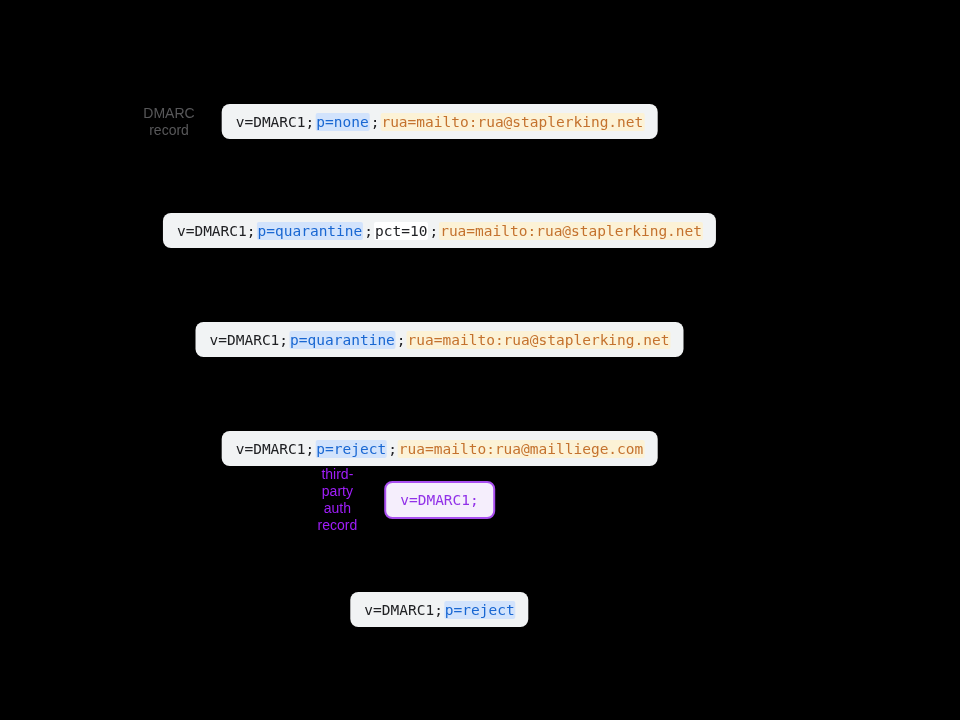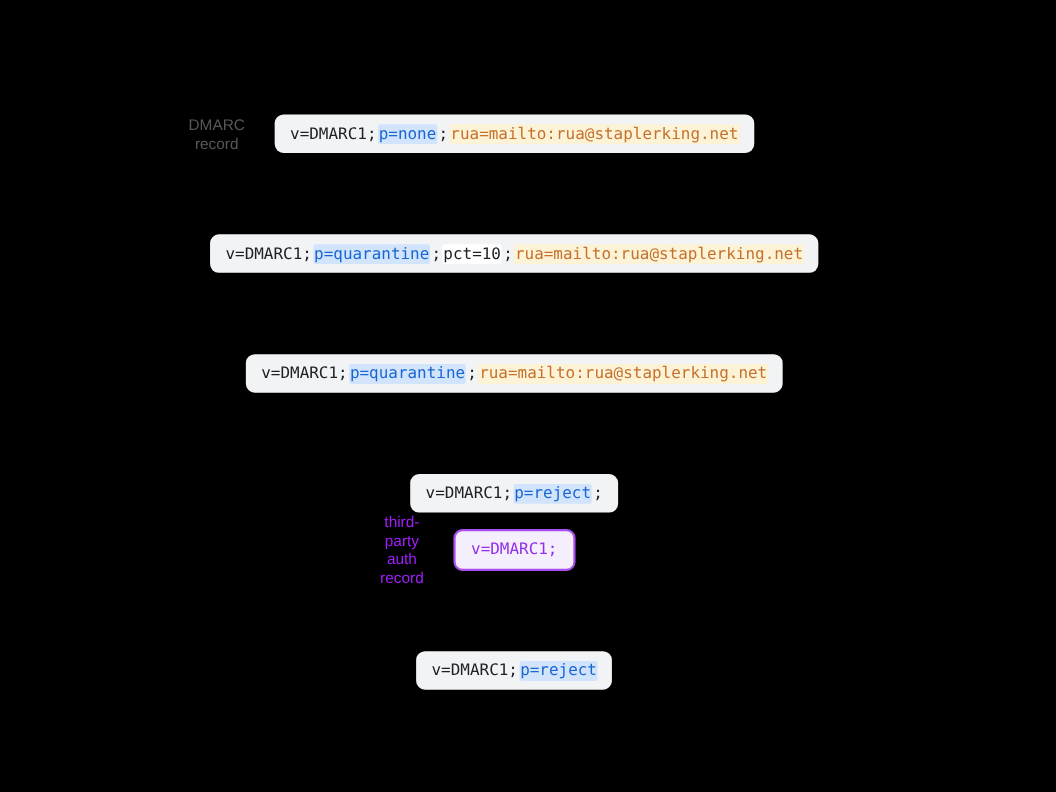--- a/index.html
+++ b/index.html
@@ -10,21 +10,21 @@
   .canvas {
     position: relative;
     width: 960px;
     height: 720px;
     background: var(--background, #000);
     overflow: hidden;
     font-family: "Liberation Sans", sans-serif;
   }
   .row {
     position: absolute;
-    left: 460px;
+    left: 432px;
     transform: translateX(-50%);
     padding-left: 15px;
   }
   .record-box {
     display: flex;
     align-items: center;
     height: 35px;
     padding: 0 13px;
     border-radius: 8px;
     background: var(--box-bg, #f1f3f4);
@@ -88,21 +88,21 @@
 
   <div class="row" style="top:213px">
     <div class="record-box"><span class="seg seg-plain">v=DMARC1;</span> <span class="seg seg-blue">p=quarantine</span><span class="seg seg-plain">;</span> <span class="seg seg-white">pct=10</span><span class="seg seg-plain">;</span> <span class="seg seg-orange">rua=mailto:rua@staplerking.net</span></div>
   </div>
 
   <div class="row" style="top:322px">
     <div class="record-box"><span class="seg seg-plain">v=DMARC1;</span> <span class="seg seg-blue">p=quarantine</span><span class="seg seg-plain">;</span> <span class="seg seg-orange">rua=mailto:rua@staplerking.net</span></div>
   </div>
 
   <div class="row" style="top:431px">
-    <div class="record-box"><span class="seg seg-plain">v=DMARC1;</span> <span class="seg seg-blue">p=reject</span><span class="seg seg-plain">;</span> </div>
+    <div class="record-box"><span class="seg seg-plain">v=DMARC1;</span> <span class="seg seg-blue">p=reject</span><span class="seg seg-plain">;</span> <span class="seg seg-orange">rua=mailto:rua@mailliege.com</span></div>
   </div>
 
   <div class="row" style="top:481px">
     <div class="row-label purple">third-party
 auth record</div>
     <div class="record-box purple"><span class="seg seg-purple">v=DMARC1;</span></div>
   </div>
 
   <div class="row" style="top:592px">
     <div class="record-box"><span class="seg seg-plain">v=DMARC1;</span> <span class="seg seg-blue">p=reject</span></div>

